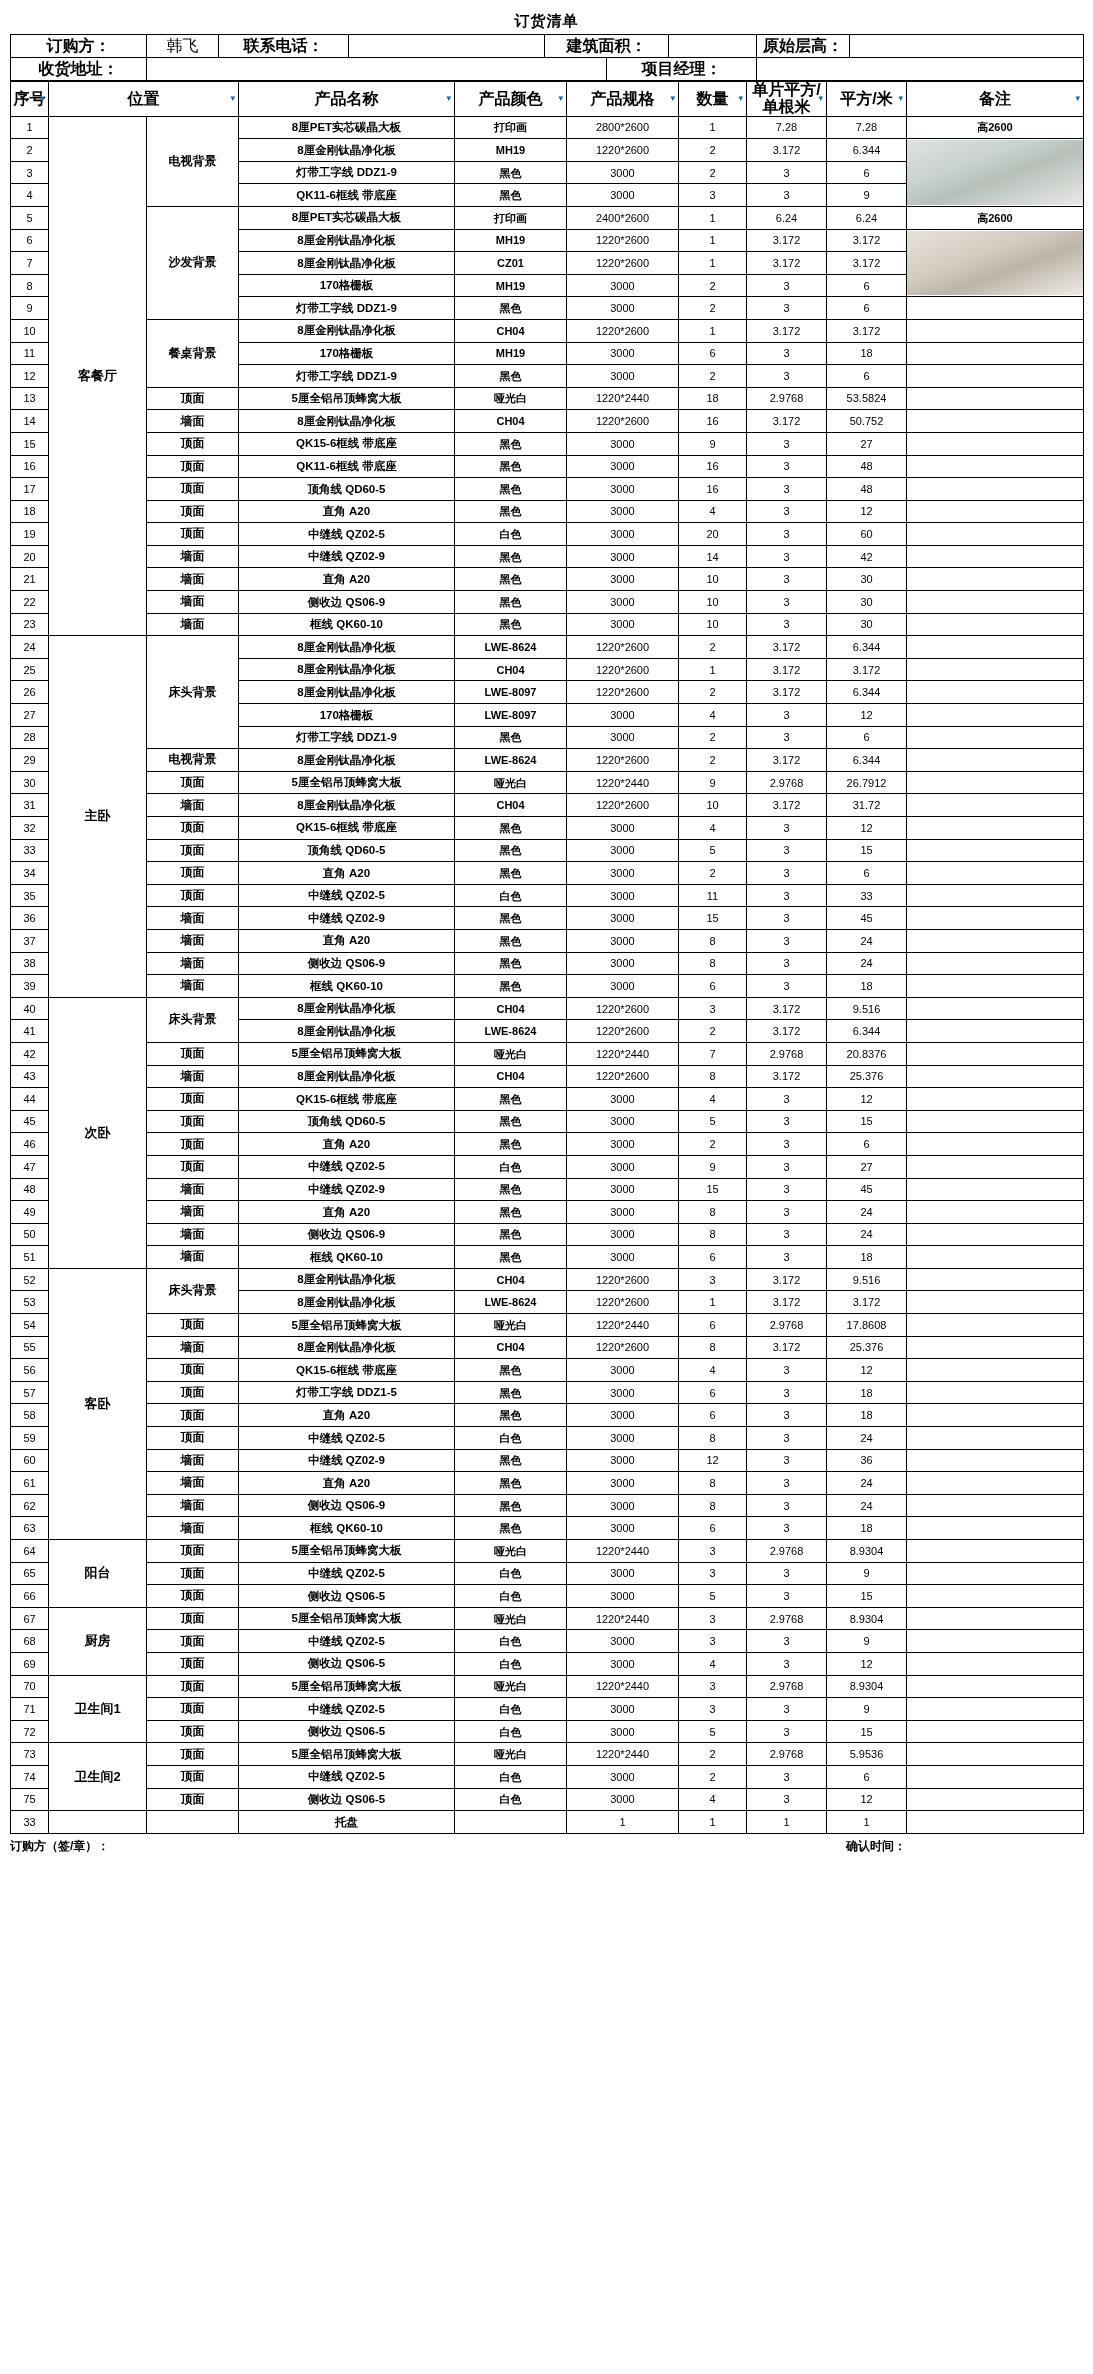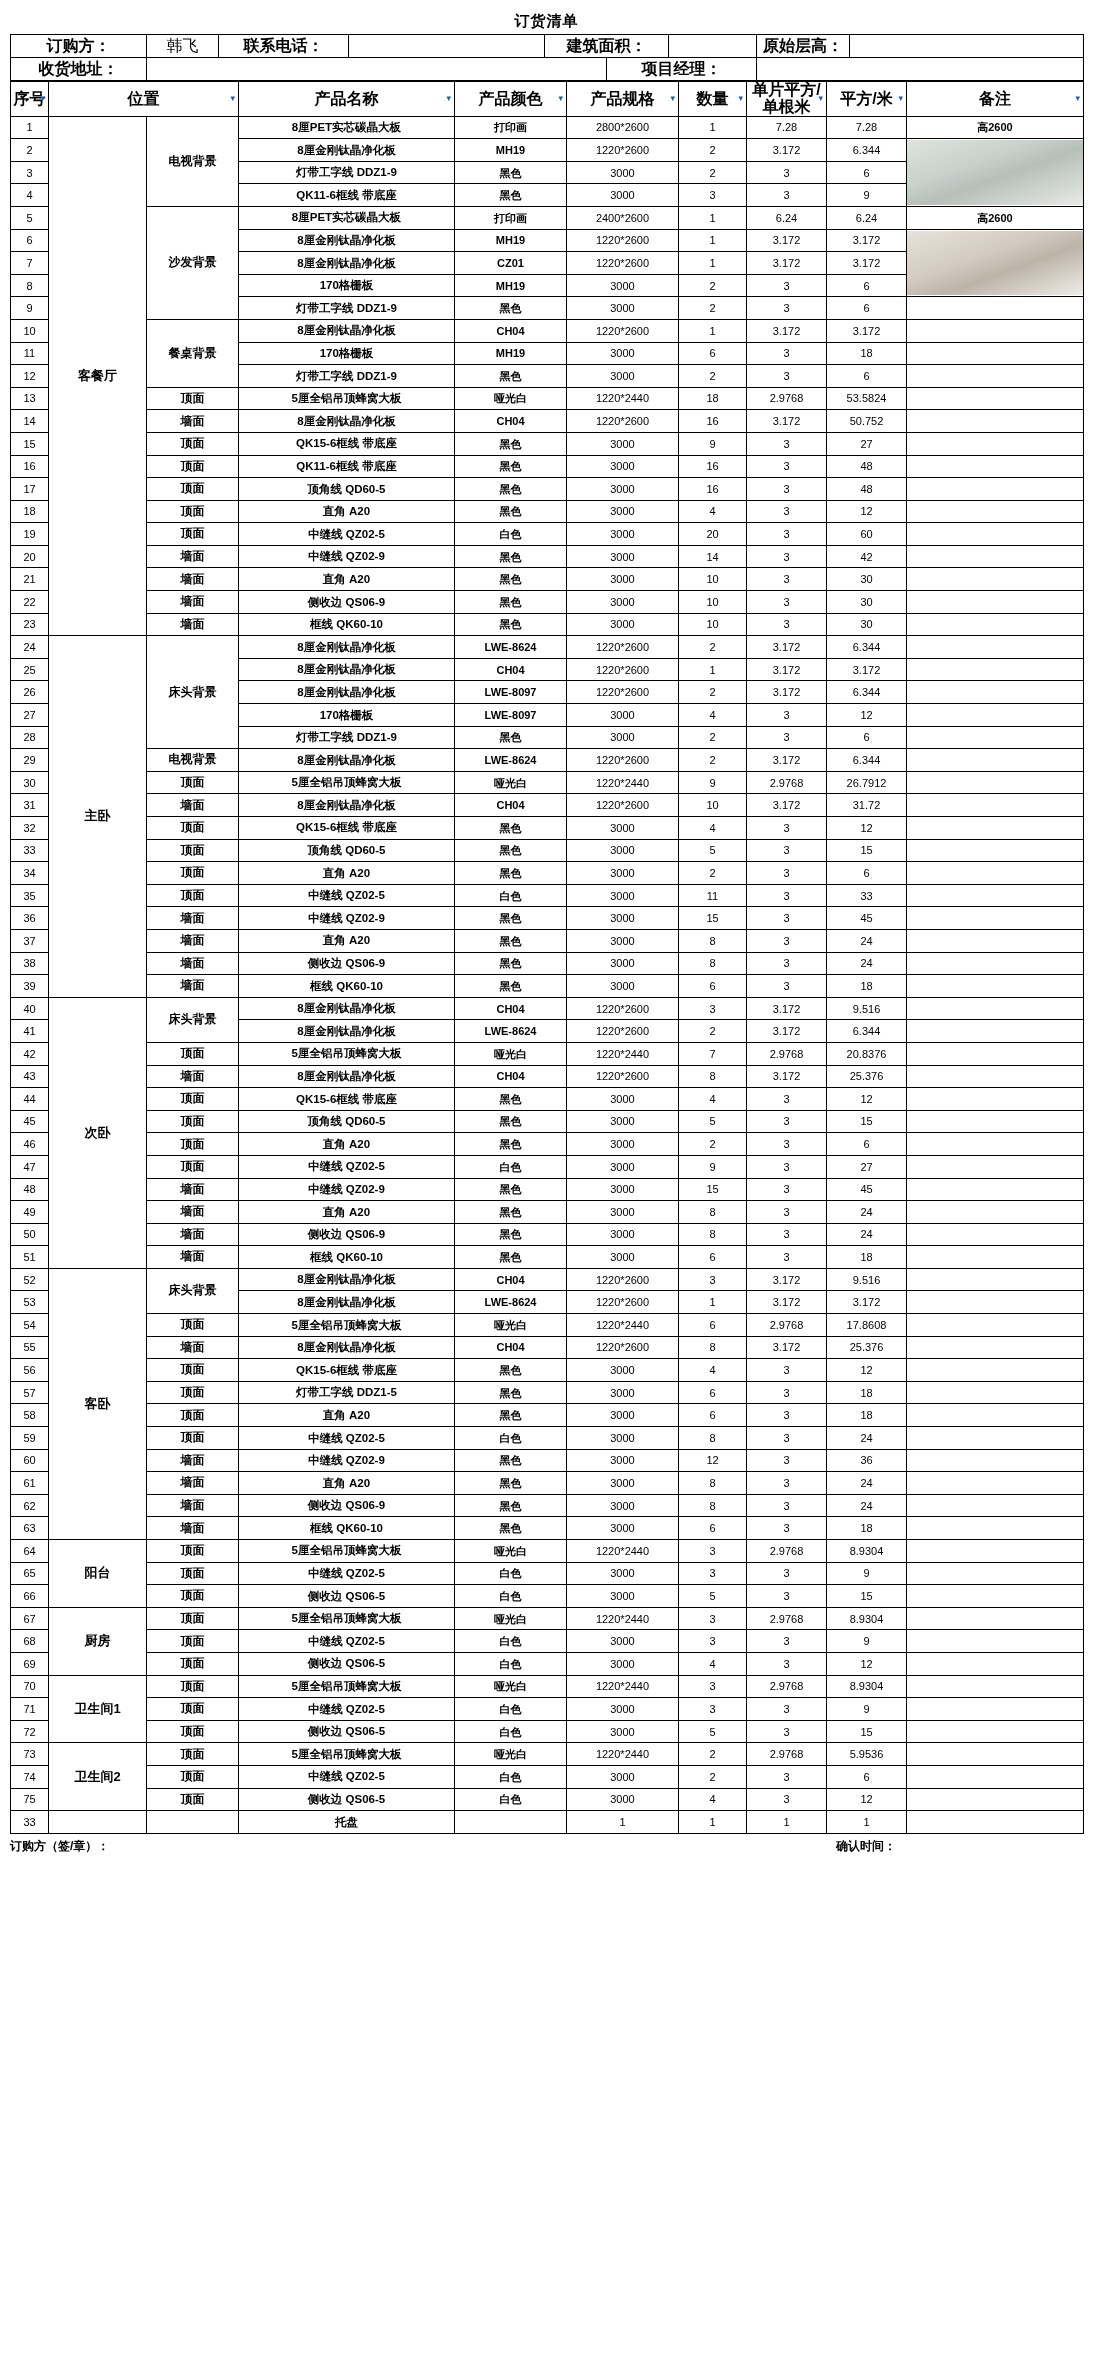--- a/index.html
+++ b/index.html
@@ -945,19 +945,19 @@
         <col style="width:112px">
         <col style="width:68px">
         <col style="width:80px">
       <col style="width:80px">
         <col style="width:177px">
     </colgroup>
     <tbody>
         <tr class="botrow">
       <td class="nb" colspan="4" style="text-align:left;padding-right:8px;">订购方（签/章）：</td>
       <td class="nb" colspan="4"></td>
-      <td class="nb" style="">确认时间：</td>
+      <td class="nb" style="text-align:right;">确认时间：</td>
       <td class="nb"></td>
     </tr>
   </tbody>
     </table>
 
 </div>
 
 </body></html>

